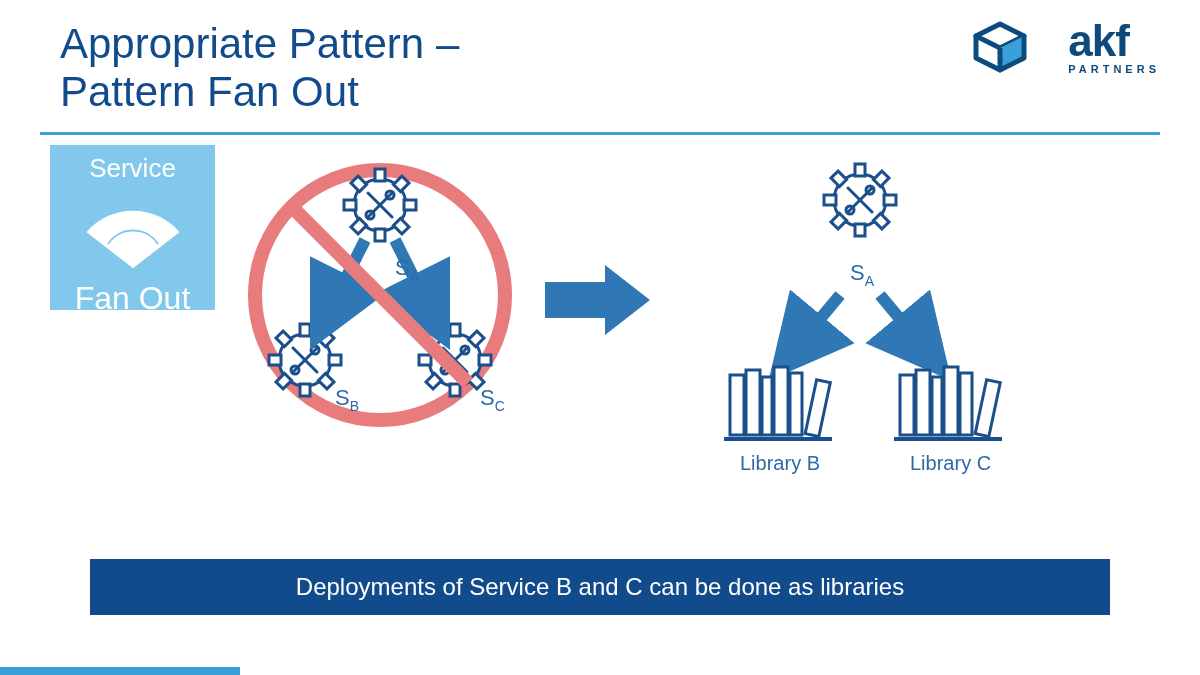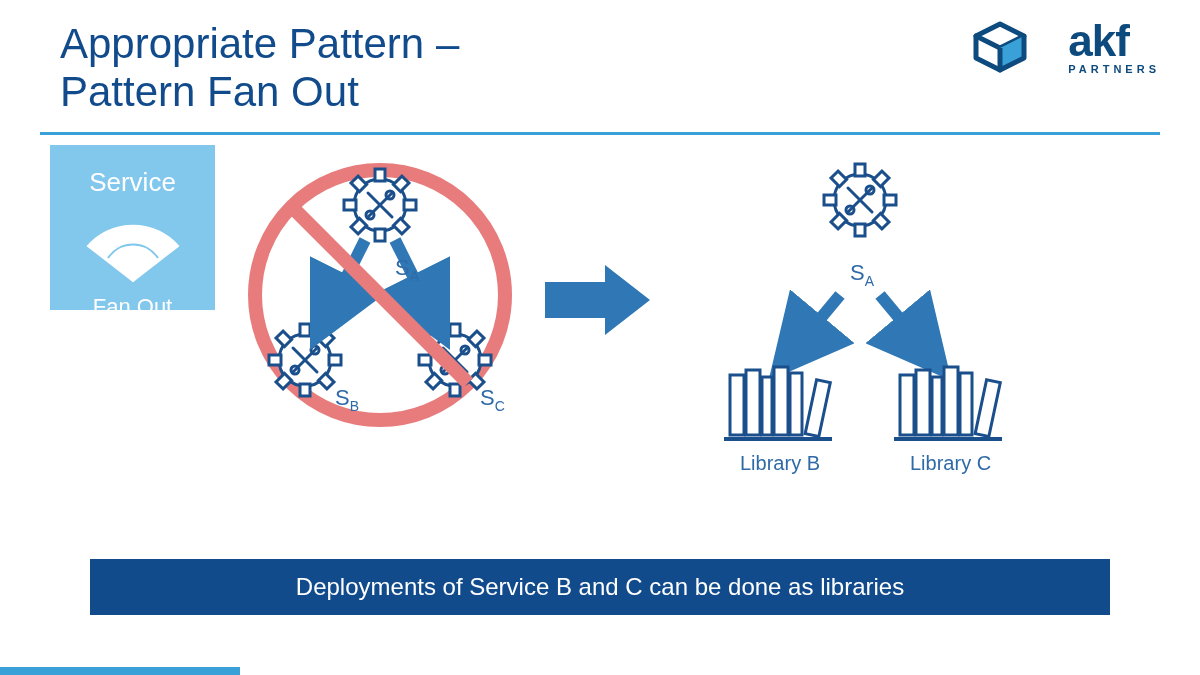--- a/index.html
+++ b/index.html
@@ -5,23 +5,23 @@
   * { box-sizing: border-box; margin: 0; padding: 0; }
   html, body { width: 1200px; height: 675px; font-family: Arial, Helvetica, sans-serif; background: #fff; overflow: hidden; }
   .slide { position: relative; width: 1200px; height: 675px; }
   .title { position: absolute; left: 60px; top: 20px; color: #114b8c; font-size: 42px; font-weight: 400; line-height: 1.15; }
   .logo { position: absolute; right: 40px; top: 20px; display: flex; align-items: center; gap: 28px; }
   .logo-text { margin-left: 10px; display: flex; flex-direction: column; align-items: flex-start; }
   .logo-text .akf { font-size: 44px; font-weight: 800; color: #0d4a7d; letter-spacing: -1px; line-height: 0.9; }
   .logo-text .partners { font-size: 11px; font-weight: 600; color: #0d4a7d; letter-spacing: 4px; margin-top: 2px; }
   .divider { position: absolute; left: 40px; right: 40px; top: 132px; height: 3px; background: #3aa1d8; }
   .badge { position: absolute; left: 50px; top: 145px; width: 165px; height: 165px; background: #82c7ec; color: #fff; text-align: center; }
-  .badge .top { font-size: 26px; margin-top: 22px; }
+  .badge .top { font-size: 26px; margin-top: 8px; }
   .badge .fan { margin: 8px auto 4px; }
-  .badge .bottom { font-size: 22px; }
+  .badge .bottom { font-size: 32px; }
   .diagram { position: absolute; }
   .left-diag  { left: 230px; top: 145px; width: 300px; height: 300px; }
   .mid-arrow  { left: 545px; top: 260px; }
   .right-diag { left: 680px; top: 145px; width: 400px; height: 350px; }
   .svc-label { font-size: 22px; fill: #2f6aa8; font-family: Arial; }
   .svc-label .sub { font-size: 14px; }
   .lib-label { font-size: 20px; fill: #2f6aa8; font-family: Arial; }
   .banner { position: absolute; left: 90px; right: 90px; bottom: 60px; background: #114b8c; color: #fff; text-align: center; padding: 12px 28px; font-size: 24px; line-height: 1.35; }
   .footer-bar { position: absolute; left: 0; bottom: 0; height: 8px; width: 240px; background: #3aa1d8; }
 </style>

